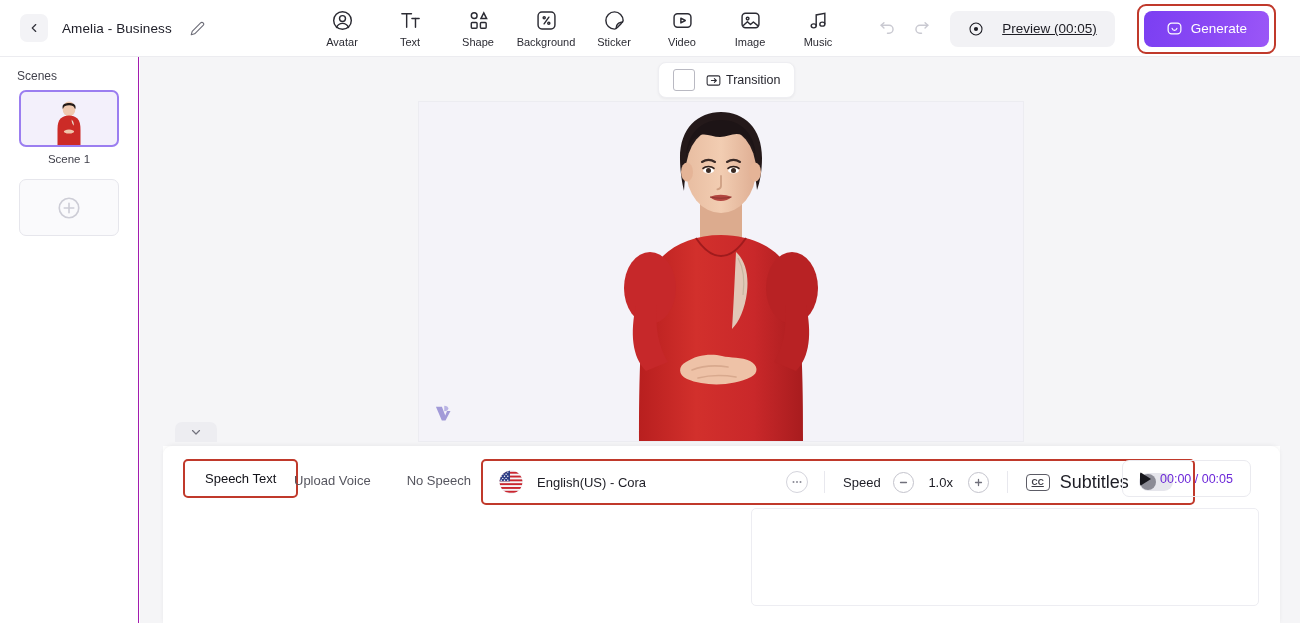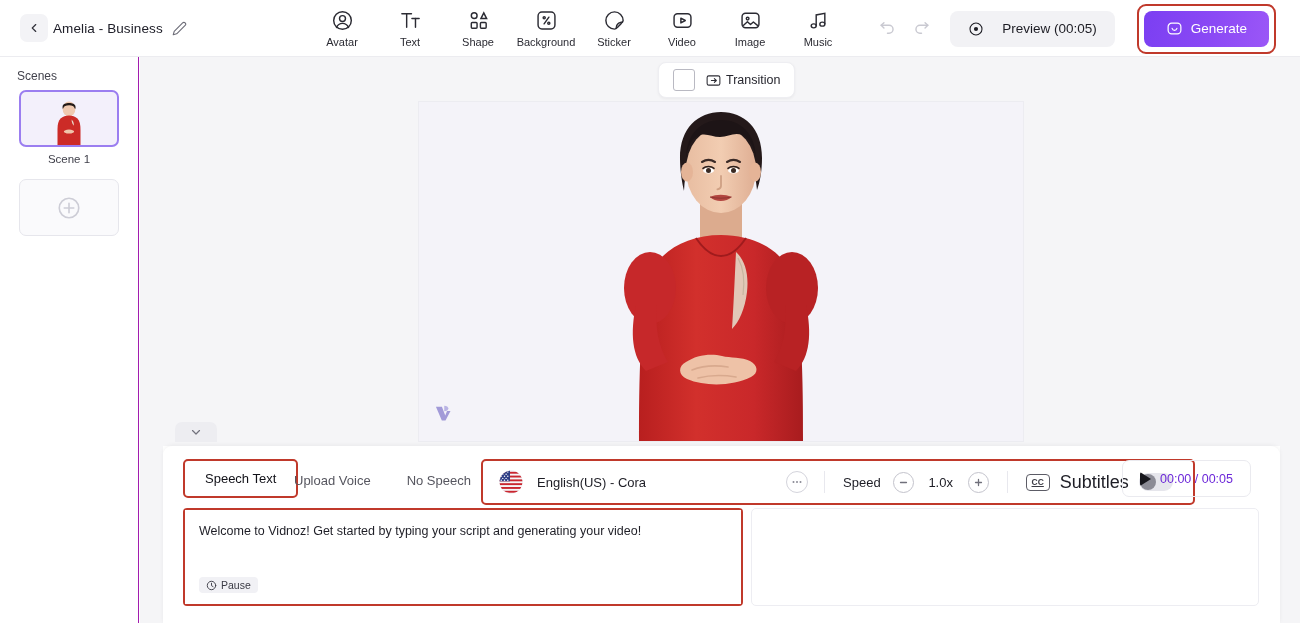--- a/index.html
+++ b/index.html
@@ -13,21 +13,21 @@
   #app { position: relative; width: 1300px; height: 623px; }
 
   
   .header {
     position: absolute; left: 0; top: 0;
     width: 1300px; height: 57px;
     background: #ffffff;
     border-bottom: 1px solid #ececf0;
     display: flex; align-items: center;
   }
-  .hdr-left { display: flex; align-items: center; padding-left: 20px; gap: 5px; }
+  .hdr-left { display: flex; align-items: center; padding-left: 20px; gap: 14px; }
   .back-btn {
     width: 28px; height: 28px; border-radius: 7px;
     background: #f3f3f6;
     display: flex; align-items: center; justify-content: center;
     cursor: pointer;
   }
   .proj-title { font-size: 13.5px; color: #20202a; letter-spacing: .1px; }
   .edit-icon { display:flex; align-items:center; cursor: pointer; margin-left: 4px;}
 
   .hdr-tools {
@@ -46,21 +46,21 @@
     display: flex; align-items: center; gap: 0px; padding-right: 12px;
   }
   .undo, .redo {
     width: 34px; height: 34px; display:flex; align-items:center; justify-content:center;
     cursor: pointer;
   }
   .preview-btn {
     height: 36px; border-radius: 8px; background: #f2f2f5;
     display: flex; align-items: center; gap: 18px;
     padding: 0 18px; margin-left: 12px; cursor: pointer;
-    font-size: 13.5px; color: #1d1d24;
+    font-size: 13.5px; color: #1d1d24; text-decoration: underline;
   }
   .generate-wrap {
     position: relative; margin-left: 22px; margin-right: 12px;
     padding: 5px;
     border: 2px solid #c0392b; border-radius: 9px;
   }
   .generate-btn {
     height: 36px; border-radius: 8px;
     background: linear-gradient(100deg, #7b3ff2 0%, #8b49f5 55%, #9b57f7 100%);
     display: flex; align-items: center; justify-content:center; gap: 8px;
@@ -580,31 +580,17 @@
             </span>
         </div>
       </div>
     </div>
 
     <div class="time-box">
       <span class="play-tri"></span>
       <span class="time-txt">00:00 / 00:05</span>
     </div>
 
-    <div class="script-hl">
-      <div class="script-box">
-        <div class="script-text">Welcome to Vidnoz! Get started by typing your script and generating your video!</div>
-        <div class="pause-chip">
-          <span>
-            <svg width="11" height="11" viewBox="0 0 24 24" fill="none" stroke="#3a3a44" stroke-width="2" stroke-linecap="round">
-                <circle cx="12" cy="12" r="9.2"></circle>
-                <path d="M12 7v5.4l3.4 2"></path>
-              </svg>
-          </span>
-          <span>Pause</span>
-        </div>
-      </div>
-    </div>
 
     <div class="script-box2"></div>
   </div>
 
 </div>
 
 </body></html>

